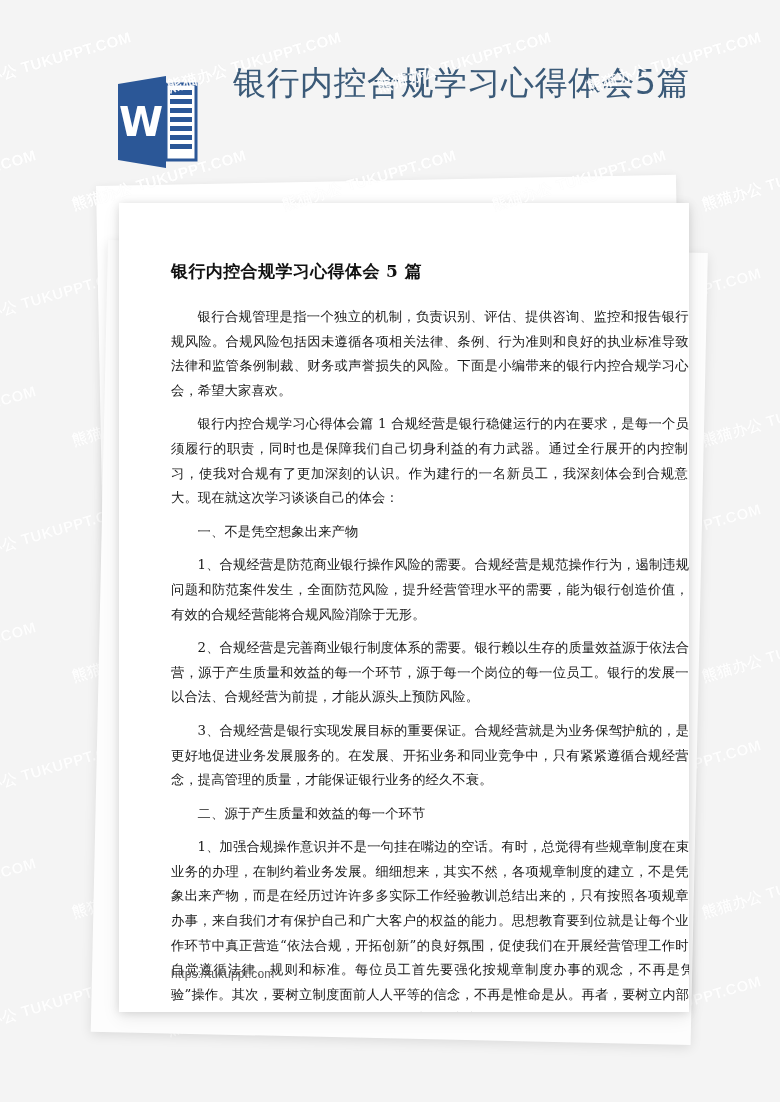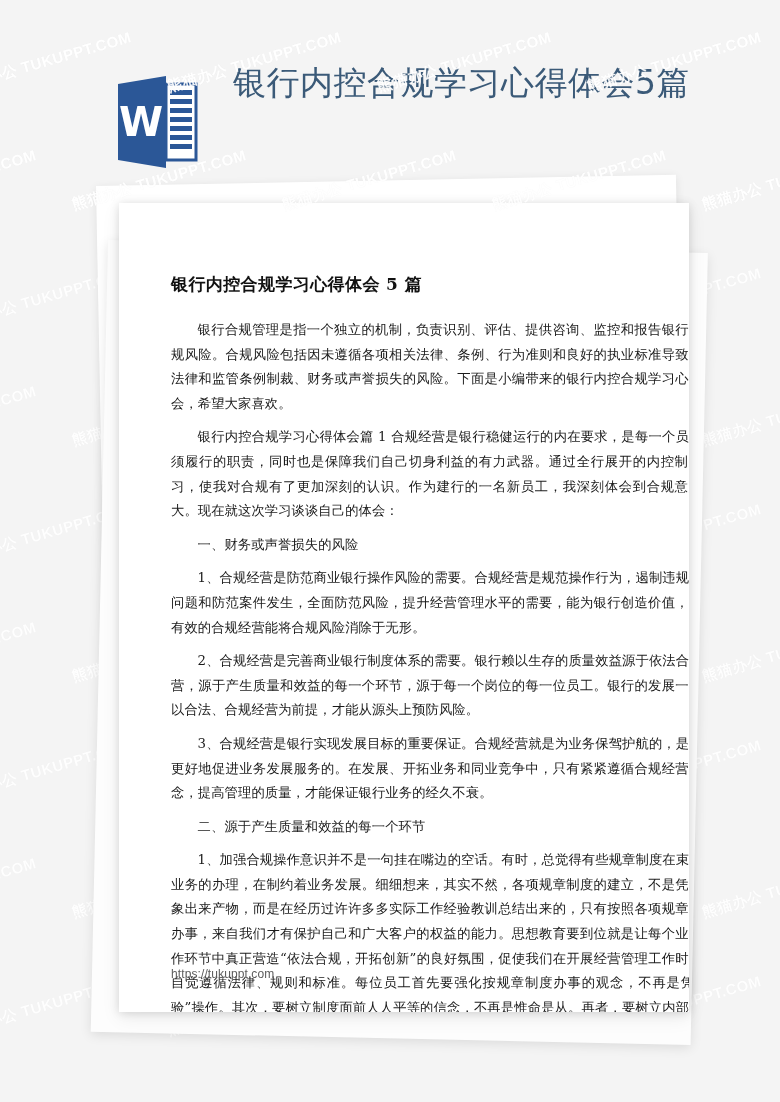--- a/index.html
+++ b/index.html
@@ -101,21 +101,21 @@
     background: #ffffff;
     box-shadow: 0 1px 9px rgba(0,0,0,0.13), 0 6px 18px rgba(0,0,0,0.07);
     z-index: 2;
     overflow: hidden;
   }
 
   
   .doc-inner {
     position: absolute;
     left: 52px;
-    top: 70px;
+    top: 57px;
     width: 560px; 
   }
   .doc-title {
     font-family: "DejaVu Serif", "Liberation Serif", serif;
     font-size: 17px;
     font-weight: 700;
     color: #111111;
     letter-spacing: 0.4px;
     margin: 0 0 22px 0;
     white-space: nowrap;
@@ -195,21 +195,21 @@
   <div class="page-back-left"></div>
   <div class="page-back-bottom"></div>
 </div>
 
 <div class="page-main">
   <div class="doc-inner">
     <div class="doc-title">银行内控合规学习心得体会 5 篇</div>
     <div id="paragraphs">
         <p class="para">银行合规管理是指一个独立的机制，负责识别、评估、提供咨询、监控和报告银行的合规风险。合规风险包括因未遵循各项相关法律、条例、行为准则和良好的执业标准导致受到法律和监管条例制裁、财务或声誉损失的风险。下面是小编带来的银行内控合规学习心得体会，希望大家喜欢。</p>
         <p class="para">银行内控合规学习心得体会篇 1 合规经营是银行稳健运行的内在要求，是每一个员工必须履行的职责，同时也是保障我们自己切身利益的有力武器。通过全行展开的内控制度学习，使我对合规有了更加深刻的认识。作为建行的一名新员工，我深刻体会到合规意义重大。现在就这次学习谈谈自己的体会：</p>
-        <p class="para">一、财务或声誉损失的风险</p>
+        <p class="para">一、不是凭空想象出来产物</p>
         <p class="para">1、合规经营是防范商业银行操作风险的需要。合规经营是规范操作行为，遏制违规违纪问题和防范案件发生，全面防范风险，提升经营管理水平的需要，能为银行创造价值，而且有效的合规经营能将合规风险消除于无形。</p>
         <p class="para">2、合规经营是完善商业银行制度体系的需要。银行赖以生存的质量效益源于依法合规经营，源于产生质量和效益的每一个环节，源于每一个岗位的每一位员工。银行的发展一定要以合法、合规经营为前提，才能从源头上预防风险。</p>
         <p class="para">3、合规经营是银行实现发展目标的重要保证。合规经营就是为业务保驾护航的，是为了更好地促进业务发展服务的。在发展、开拓业务和同业竞争中，只有紧紧遵循合规经营的理念，提高管理的质量，才能保证银行业务的经久不衰。</p>
         <p class="para">二、源于产生质量和效益的每一个环节</p>
         <p class="para">1、加强合规操作意识并不是一句挂在嘴边的空话。有时，总觉得有些规章制度在束缚着业务的办理，在制约着业务发展。细细想来，其实不然，各项规章制度的建立，不是凭空想象出来产物，而是在经历过许许多多实际工作经验教训总结出来的，只有按照各项规章制度办事，来自我们才有保护自己和广大客户的权益的能力。思想教育要到位就是让每个业务操作环节中真正营造“依法合规，开拓创新”的良好氛围，促使我们在开展经营管理工作时能够自觉遵循法律、规则和标准。每位员工首先要强化按规章制度办事的观念，不再是凭“经验”操作。其次，要树立制度面前人人平等的信念，不再是惟命是从。再者，要树立内部控制人人有责，从我做起的思想，不再是事不关己，高高挂起。</p>
       </div>
   </div>
   <div class="source-url">https://tukuppt.com</div>
 </div>
 

